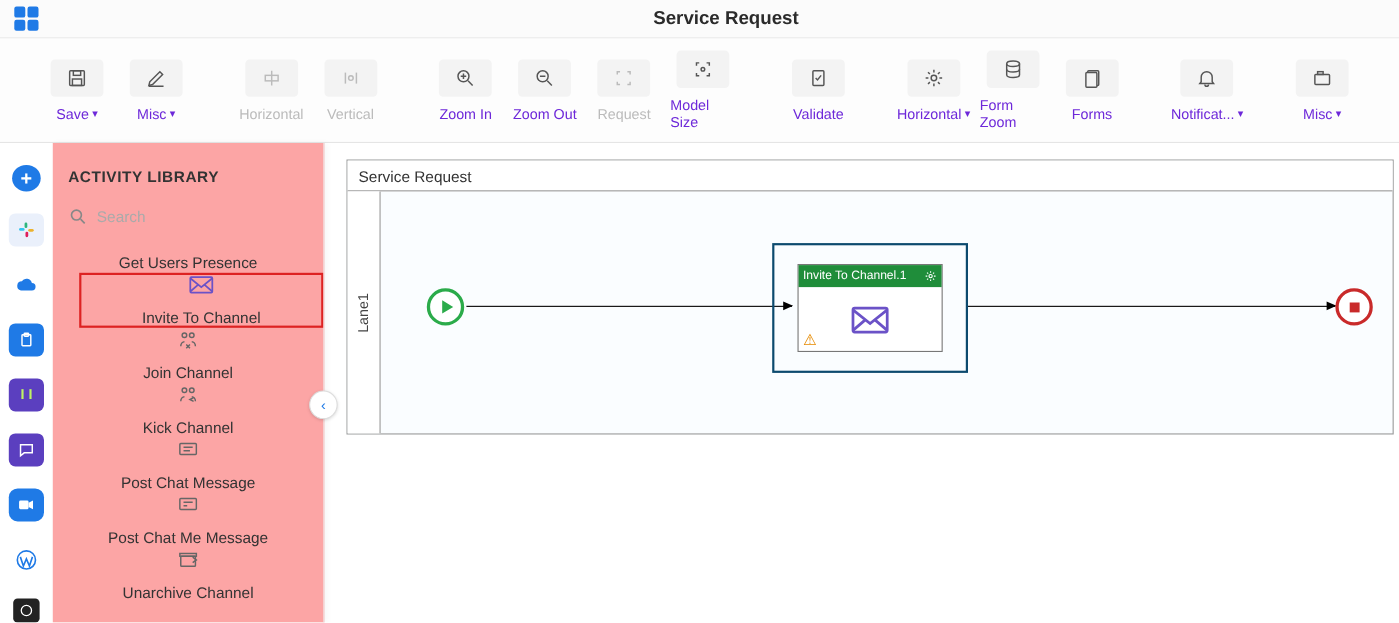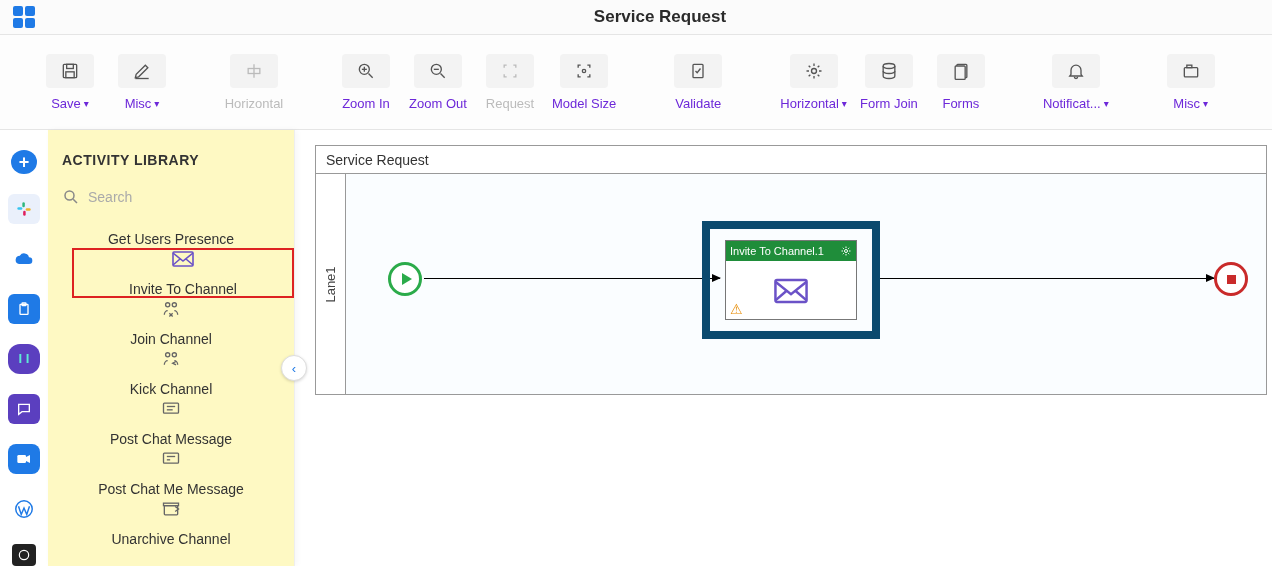--- a/index.html
+++ b/index.html
@@ -26,21 +26,21 @@
   
   .main { display: flex; height: calc(566px - 35px - 95px); }
 
   
   .rail { width: 48px; background: #fff; display: flex; flex-direction: column; align-items: center; padding-top: 20px; gap: 20px; }
   .rail-item { width: 32px; height: 32px; display: flex; align-items: center; justify-content: center; border-radius: 6px; cursor: pointer; font-size: 16px; }
   .rail-plus { background: #1f7ae6; color: #fff; border-radius: 50%; width: 26px; height: 26px; font-size: 18px; font-weight: 700; }
   .rail-active { background: #eaf0fb; }
 
   
-  .activity-panel { width: 247px; background: #fef9c3; border-right: 1px solid #eee; box-shadow: 2px 0 6px rgba(0,0,0,0.04); display: flex; flex-direction: column; position: relative; }
+  .activity-panel { width: 247px; background: #fca5a5; border-right: 1px solid #eee; box-shadow: 2px 0 6px rgba(0,0,0,0.04); display: flex; flex-direction: column; position: relative; }
   .ap-header { padding: 22px 14px 8px 14px; font-weight: 700; letter-spacing: 0.5px; color: #333; font-size: 14px; }
   .ap-search { margin: 8px 12px; display: flex; align-items: center; gap: 8px; color: #888; padding: 4px 2px; }
   .ap-search input { flex: 1; border: none; outline: none; font-size: 14px; color: #555; background: transparent; }
   .ap-search input::placeholder { color: #aaa; }
   .ap-list { flex: 1; overflow: hidden; position: relative; }
   .ap-list-inner { position: absolute; left: 0; right: 0; top: -20px; }
   .ap-item { height: 50px; display: flex; align-items: center; gap: 12px; padding: 0 12px; cursor: pointer; color: #333; font-size: 14px; flex-direction: column; }
   .ap-item .lbl { flex: 1; line-height: 1.2; }
   .ap-item.highlighted { outline: 2px solid #d22; outline-offset: -2px; margin-left: 24px; }
   .ap-icon-box { width: 26px; height: 22px; display: flex; align-items: center; justify-content: center; color: #6b52c7; }
@@ -55,21 +55,21 @@
   .lane-label { width: 30px; border-right: 1px solid #999; display: flex; align-items: center; justify-content: center; background: #fff; }
   .lane-label span { transform: rotate(-90deg); font-size: 13px; color: #444; white-space: nowrap; }
   .lane-content { flex: 1; position: relative; }
 
   
   .start-node { position: absolute; left: 42px; top: 88px; width: 34px; height: 34px; border: 3px solid #2bab4a; border-radius: 50%; display: flex; align-items: center; justify-content: center; color: #2bab4a; background: #fff; }
   .start-tri { width: 0; height: 0; border-left: 10px solid #2bab4a; border-top: 6px solid transparent; border-bottom: 6px solid transparent; margin-left: 3px; }
   .end-node { position: absolute; right: 18px; top: 88px; width: 34px; height: 34px; border: 3px solid #c92a2a; border-radius: 50%; display: flex; align-items: center; justify-content: center; background: #fff; }
   .end-sq { width: 9px; height: 9px; background: #c92a2a; }
 
-  .task-box-wrap { position: absolute; left: 356px; top: 47px; width: 178px; height: 118px; border: 8px solid #0c4a6e; display: flex; align-items: center; justify-content: center; }
+  .task-box-wrap { position: absolute; left: 356px; top: 47px; width: 178px; height: 118px; border: 2px solid #0c4a6e; display: flex; align-items: center; justify-content: center; }
   .task-box { width: 132px; height: 80px; border: 1px solid #777; background: #fff; position: relative; }
   .task-title { height: 20px; background: #1f8d3a; color: #fff; font-size: 11px; display: flex; align-items: center; justify-content: space-between; padding: 0 4px; }
   .task-body { height: 60px; display: flex; align-items: center; justify-content: center; position: relative; }
   .warn-tri { position: absolute; left: 4px; bottom: 4px; font-size: 14px; color: #e68a00; }
 
   
   .arrow { position: absolute; height: 1px; background: #000; }
   .arrow::after { content: ''; position: absolute; right: -1px; top: -4px; width: 0; height: 0; border-left: 9px solid #000; border-top: 4.5px solid transparent; border-bottom: 4.5px solid transparent; }
 
   svg { display: block; }
@@ -120,20 +120,32 @@
     <div class="tool-icon-box">
       <svg width="20" height="20" viewBox="0 0 24 24" fill="none" stroke="currentColor" stroke-width="1.6">
           <rect x="5" y="9" width="14" height="6"></rect>
           <line x1="12" y1="4" x2="12" y2="20"></line>
         </svg>
     </div>
     <div class="tool-label">
         <span>Horizontal</span>
       </div>
   </div>
+  <div class="tool-btn disabled">
+    <div class="tool-icon-box">
+      <svg width="20" height="20" viewBox="0 0 24 24" fill="none" stroke="currentColor" stroke-width="1.6">
+          <line x1="6" y1="6" x2="6" y2="18"></line>
+          <line x1="18" y1="6" x2="18" y2="18"></line>
+          <circle cx="12" cy="12" r="2.5"></circle>
+        </svg>
+    </div>
+    <div class="tool-label">
+        <span>Vertical</span>
+      </div>
+  </div>
   <div class="spacer-m"></div>
   <div class="tool-btn">
     <div class="tool-icon-box">
       <svg width="20" height="20" viewBox="0 0 24 24" fill="none" stroke="currentColor" stroke-width="1.6">
           <circle cx="10" cy="10" r="6"></circle>
           <line x1="15" y1="15" x2="20" y2="20"></line>
           <line x1="10" y1="7" x2="10" y2="13"></line>
           <line x1="7" y1="10" x2="13" y2="10"></line>
         </svg>
     </div>
@@ -201,21 +213,21 @@
   </div>
   <div class="tool-btn">
     <div class="tool-icon-box">
       <svg width="20" height="20" viewBox="0 0 24 24" fill="none" stroke="currentColor" stroke-width="1.6">
           <ellipse cx="12" cy="6" rx="7" ry="3"></ellipse>
           <path d="M5 6v12c0 1.7 3.1 3 7 3s7-1.3 7-3V6"></path>
           <path d="M5 12c0 1.7 3.1 3 7 3s7-1.3 7-3"></path>
         </svg>
     </div>
     <div class="tool-label">
-        <span>Form Join</span>
+        <span>Form Zoom</span>
       </div>
   </div>
   <div class="tool-btn">
     <div class="tool-icon-box">
       <svg width="20" height="20" viewBox="0 0 24 24" fill="none" stroke="currentColor" stroke-width="1.6">
           <rect x="7" y="4" width="12" height="16" rx="1"></rect>
           <rect x="5" y="6" width="12" height="16" rx="1" fill="#f3f3f3"></rect>
         </svg>
     </div>
     <div class="tool-label">
@@ -266,21 +278,21 @@
       <svg width="20" height="14" viewBox="0 0 24 16">
           <path d="M6 14a5 5 0 0 1 1-9.9A6 6 0 0 1 18 6a4 4 0 0 1 0 8Z" fill="#1f7ae6"></path>
         </svg>
     </div>
     <div class="rail-item" style="background:#1f7ae6;color:#fff;">
       <svg width="16" height="18" viewBox="0 0 24 24" fill="none" stroke="#fff" stroke-width="2">
           <rect x="6" y="5" width="12" height="15" rx="1"></rect>
           <rect x="9" y="3" width="6" height="4" rx="1"></rect>
         </svg>
     </div>
-    <div class="rail-item" style="background:#5b3fbf;color:#5eead4;border-radius:12px;">
+    <div class="rail-item" style="background:#5b3fbf;color:#bef264;">
       <span style="font-weight:700;font-size:13px;">I I</span>
     </div>
     <div class="rail-item" style="background:#5b3fbf;color:#fff;">
       <svg width="16" height="16" viewBox="0 0 24 24" fill="none" stroke="#fff" stroke-width="2">
           <path d="M4 5h16v11H9l-5 4Z"></path>
         </svg>
     </div>
     <div class="rail-item" style="background:#1f7ae6;color:#fff;border-radius:8px;">
       <svg width="16" height="12" viewBox="0 0 24 16" fill="#fff">
           <rect x="2" y="2" width="13" height="12" rx="2"></rect>

